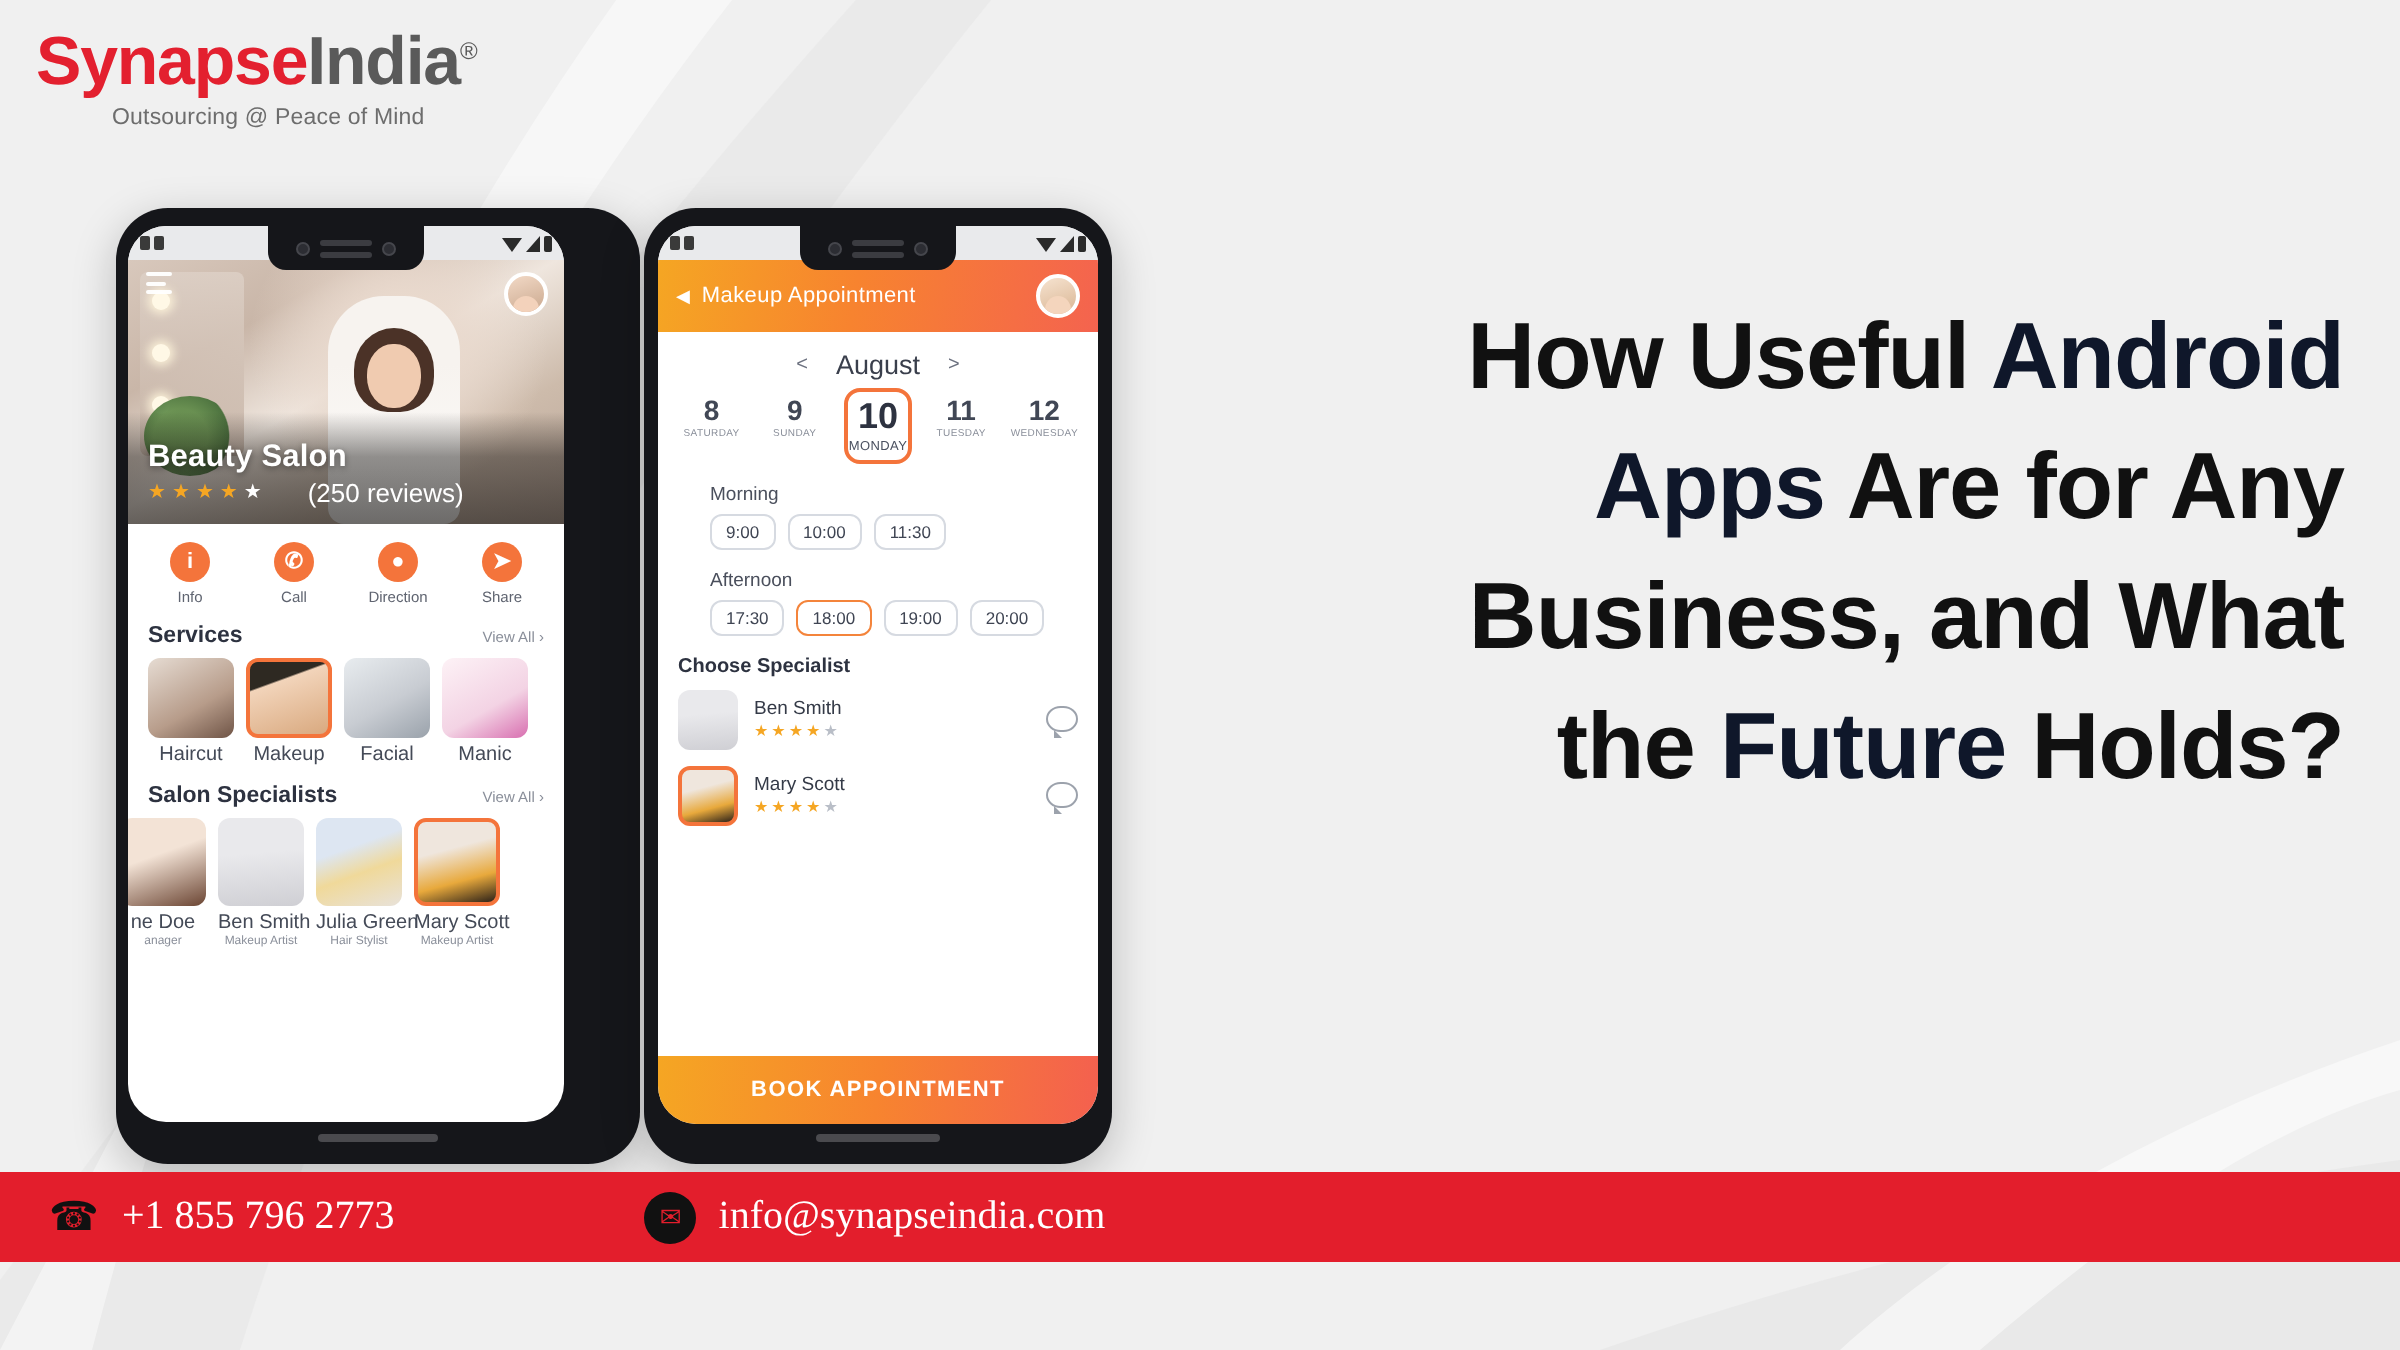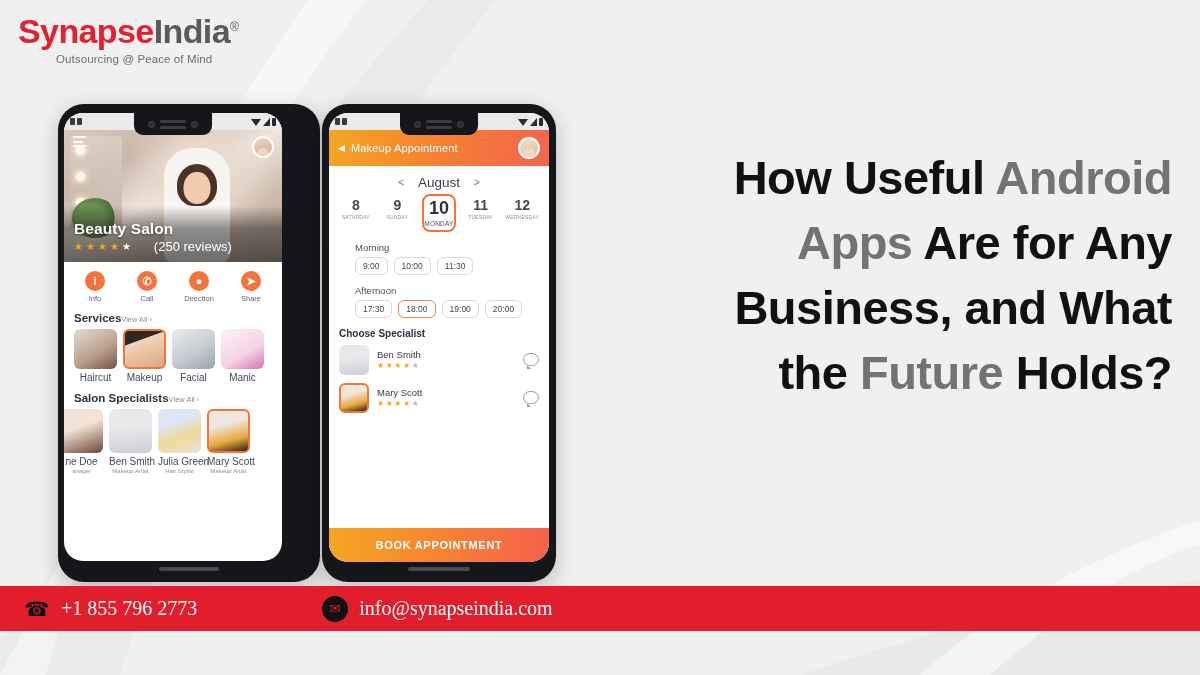--- a/index.html
+++ b/index.html
@@ -22,21 +22,21 @@
   .logo-reg { color:#5a5a5a; font-size:12px; vertical-align:super; font-weight:normal; }
   .logo-tag { color:#6d6d6d; font-size:11.5px; margin-top:5px; margin-left:38px; letter-spacing:.1px; }
 
   
   .headline {
     position:absolute; left:662px; top:146px; width:510px;
     text-align:right;
     font-size:47px; font-weight:bold; line-height:1.38;
     color:#111; letter-spacing:-0.5px;
   }
-  .hl-red { color:#737373; }
+  .hl-red { color:#0f172a; }
   .headline .ln { display:block; }
 
   
   .phone { position:absolute; background:#15161a; border-radius:26px; box-shadow:0 6px 22px rgba(0,0,0,.22); }
   .phone-screen { position:absolute; overflow:hidden; background:#fff; }
   .home-bar { position:absolute; height:4px; background:#4a4a4e; border-radius:3px; left:50%; transform:translateX(-50%); }
 
   
   #phone-left { left:58px; top:104px; width:262px; height:478px; }
   #phone-left .phone-screen { left:6px; top:9px; width:218px; height:448px; border-radius:19px; }
@@ -87,21 +87,21 @@
   .star.on { color:#f5a623; }
   .star.off { color:#ffffff; }
   .reviews { color:#fff; font-size:13px; margin-left:20px; }
 
   .actions { display:flex; justify-content:space-around; padding:9px 5px 7px; background:#fff; }
   .action { display:flex; flex-direction:column; align-items:center; gap:3px; width:46px; }
   .action-ic { width:20px; height:20px; border-radius:50%; background:#f4743b; color:#fff; display:flex; align-items:center; justify-content:center; font-size:11px; font-weight:bold; line-height:1; }
   .action-lb { font-size:7.5px; color:#5f6470; }
 
   .sec { padding:2px 10px 0; background:#fff; }
-  .sec-head { display:flex; align-items:baseline; justify-content:flex-start; margin-bottom:5px; }
+  .sec-head { display:flex; align-items:baseline; justify-content:space-between; margin-bottom:5px; }
   .sec-title { font-size:11.5px; font-weight:bold; color:#2d3240; }
   .view-all { font-size:7.5px; color:#8a8f9a; }
   .thumbs { display:flex; gap:6px; }
   .thumb-cell { width:43px; flex:0 0 43px; }
   .thumb { width:43px; height:40px; border-radius:6px; overflow:hidden; background:#ded3cb; position:relative; }
   .thumb.sel { border:2px solid #f4743b; }
   .thumb-lb { font-size:10px; color:#444a57; text-align:center; margin-top:3px; white-space:nowrap; }
   .thumb-sub { font-size:6px; color:#8a8f9a; text-align:center; margin-top:1px; white-space:nowrap; }
   .tm1 { background:linear-gradient(150deg,#e6dcd3,#b79c8a 60%,#6f5446); }
   .tm2 { background:linear-gradient(160deg,#2e2922 0 28%,#f2d4ba 30%,#d9a97f); }

